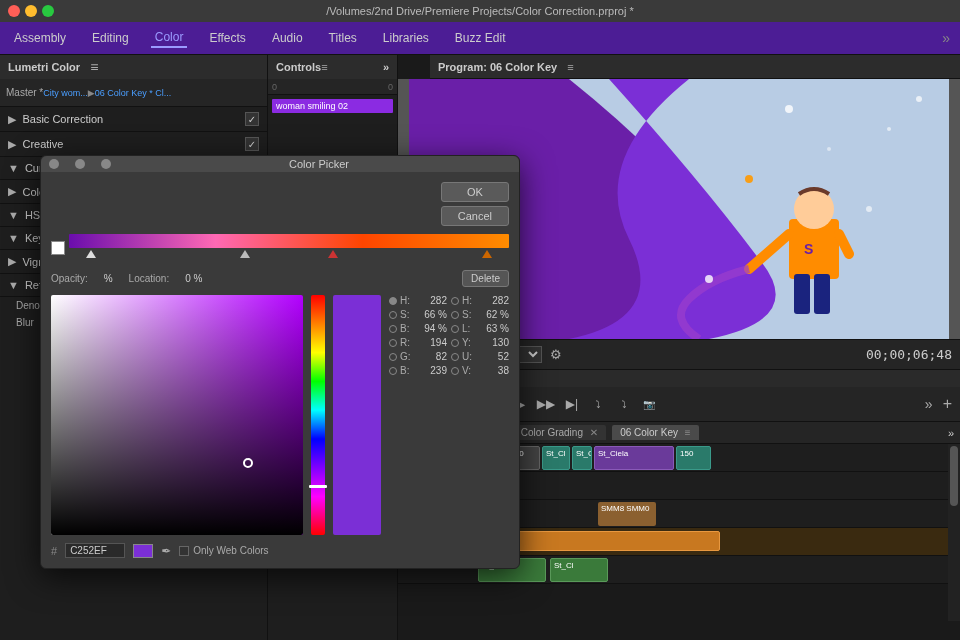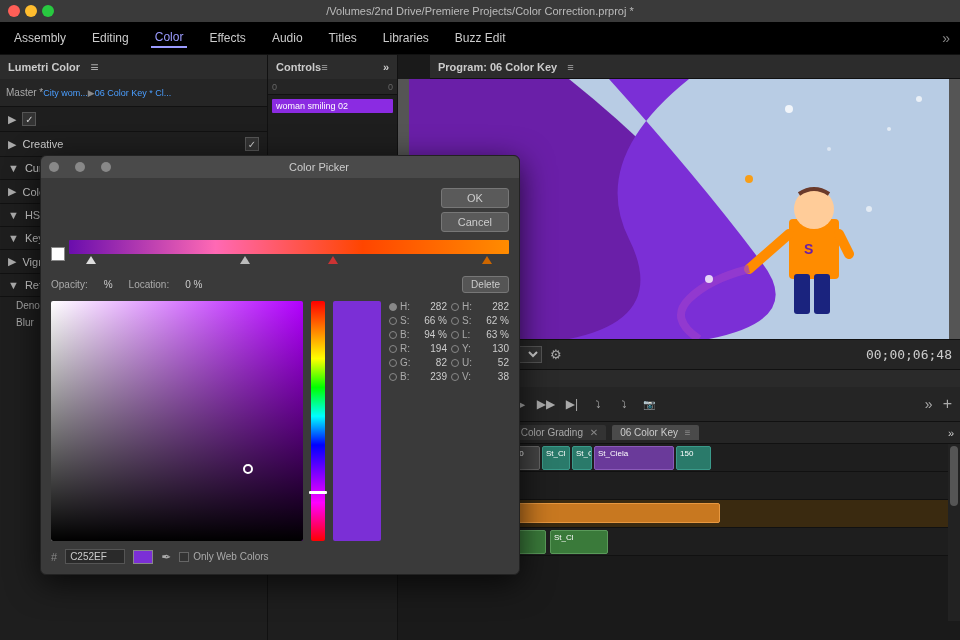--- a/index.html
+++ b/index.html
@@ -23,21 +23,21 @@
       position: absolute;
       left: 50%;
       transform: translateX(-50%);
       font-size: 11px;
       color: #bbb;
     }
 
     
     .menu-bar {
       height: 16px;
-      background: #000000;
+      background: #4c1d95;
       display: flex;
       align-items: center;
       padding: 16px 10px;
       gap: 18px;
       border-bottom: 1px solid #111;
     }
     .menu-item {
       font-size: 12px;
       color: #ccc;
       cursor: pointer;
@@ -335,21 +335,21 @@
       top: 155px;
       left: 40px;
       width: 480px;
       background: #3a3a3a;
       border: 1px solid #222;
       border-radius: 6px;
       box-shadow: 0 8px 32px rgba(0,0,0,0.7);
       pointer-events: all;
     }
     .modal-titlebar {
-      height: 22px;
+      height: 16px;
       background: #4a4a4a;
       border-radius: 6px 6px 0 0;
       display: flex;
       align-items: center;
       padding: 0 8px;
       gap: 16px;
     }
     .modal-tl { width: 10px; height: 10px; border-radius: 50%; }
     .modal-tl-red { background: #888; }
     .modal-tl-yellow { background: #888; }
@@ -621,20 +621,21 @@
       <span class="source-label">Master *</span>
       <span style="color:#4a9eff; font-size:9px;">City wom...</span>
       <span class="source-arrow">▶</span>
       <span style="color:#4a9eff; font-size:9px;">06 Color Key * Cl...</span>
     </div>
 
     <div class="panel-content">
 
       <div class="panel-section">
         <span class="section-toggle">▶</span>
+        <span class="section-label">Basic Correction</span>
         <div class="section-checkbox">✓</div>
       </div>
 
       <div class="panel-section">
         <span class="section-toggle">▶</span>
         <span class="section-label">Creative</span>
         <div class="section-checkbox">✓</div>
       </div>
 
       <div class="panel-section">
@@ -791,20 +792,23 @@
             <div class="clip clip-teal" style="left:2px;width:80px;">Snapped_S</div>
             <div class="clip clip-dark" style="left:84px;width:58px;">15040 150</div>
             <div class="clip clip-teal" style="left:144px;width:28px;">St_Cl</div>
             <div class="clip clip-teal" style="left:174px;width:20px;">St_C</div>
             <div class="clip clip-purple" style="left:196px;width:80px;">St_Ciela</div>
             <div class="clip clip-teal" style="left:278px;width:35px;">150</div>
           </div>
 
           <div class="track-row video"></div>
 
+          <div class="track-row video">
+            <div class="clip clip-brown" style="left:200px;width:58px;">SMM8 SMM0</div>
+          </div>
 
           <div class="track-row orange">
             <div class="clip clip-orange" style="left:2px;width:320px;height:20px;top:3px;">SOT Under Here</div>
           </div>
 
           <div class="track-row video">
             <div class="clip clip-green" style="left:80px;width:68px;">St_Ciela</div>
             <div class="clip clip-green" style="left:152px;width:58px;">St_Cl</div>
           </div>
 

